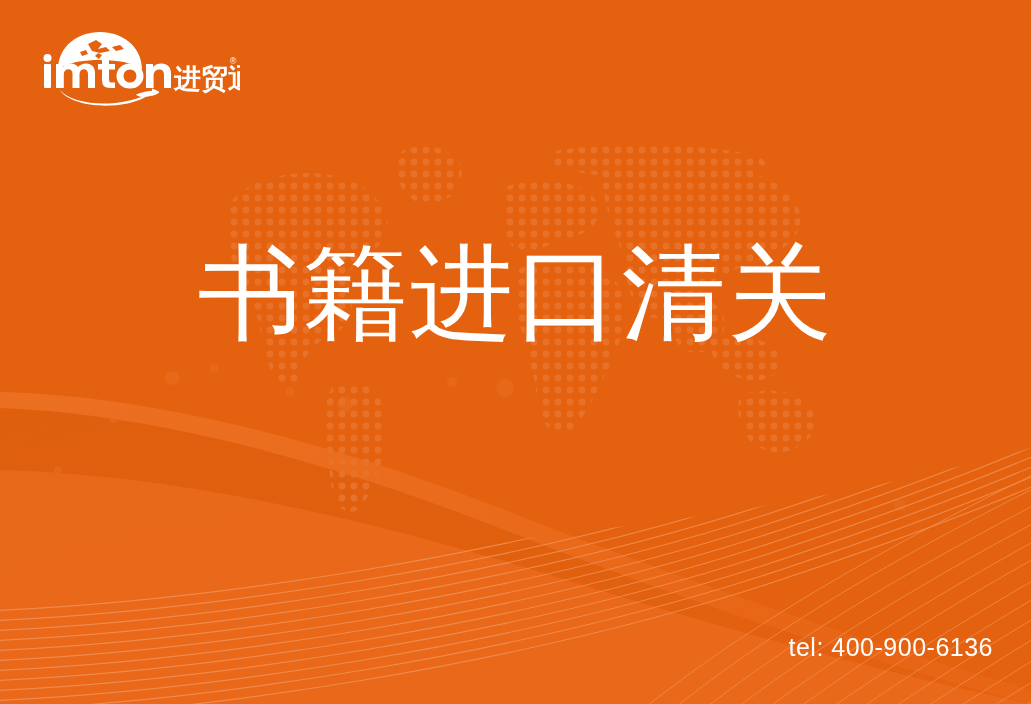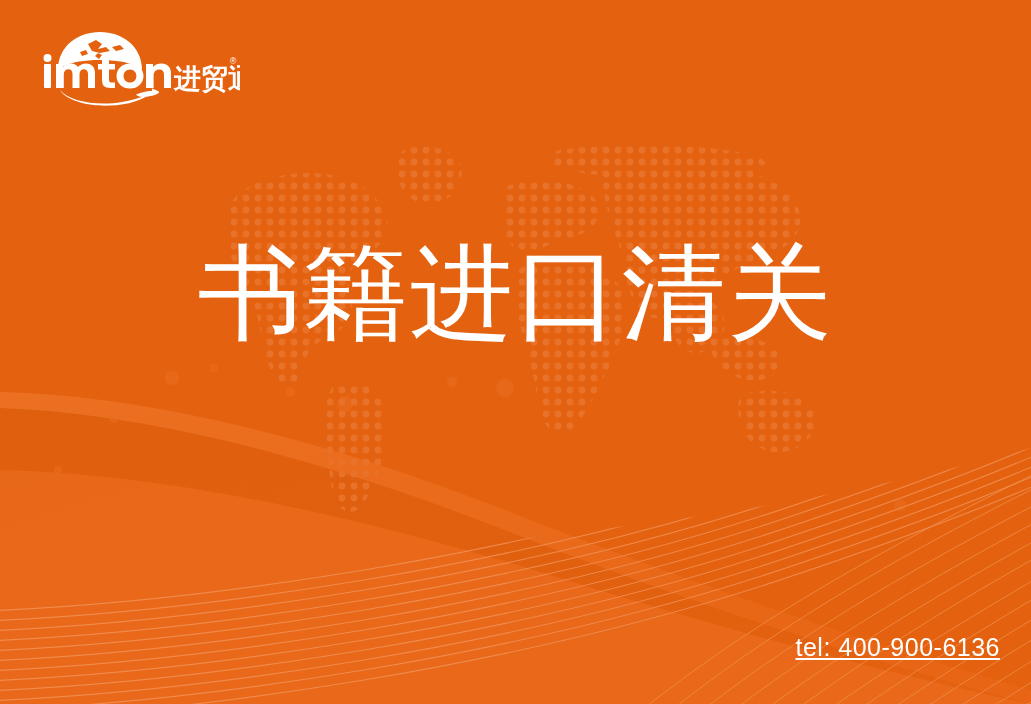--- a/index.html
+++ b/index.html
@@ -65,29 +65,28 @@
     letter-spacing: 2px;
     white-space: nowrap;
   }
   .headline .line {
     display: block;
   }
 
   
   .tel {
     position: absolute;
-    right: 31px;
+    right: 38px;
     top: 633px;
     color: #ffffff;
     font-family: "Liberation Sans", sans-serif;
     font-weight: 400;
     font-size: 25px;
     letter-spacing: 0.5px;
     white-space: nowrap;
-    text-decoration: underline;
   }
 </style>
 </head>
 <body>
 
 <div class="banner">
 
   <svg class="bg-svg" viewBox="0 0 1031 704" preserveAspectRatio="none">
     <defs>
       <linearGradient id="gradBase" x1="0" y1="0" x2="0.25" y2="1">

